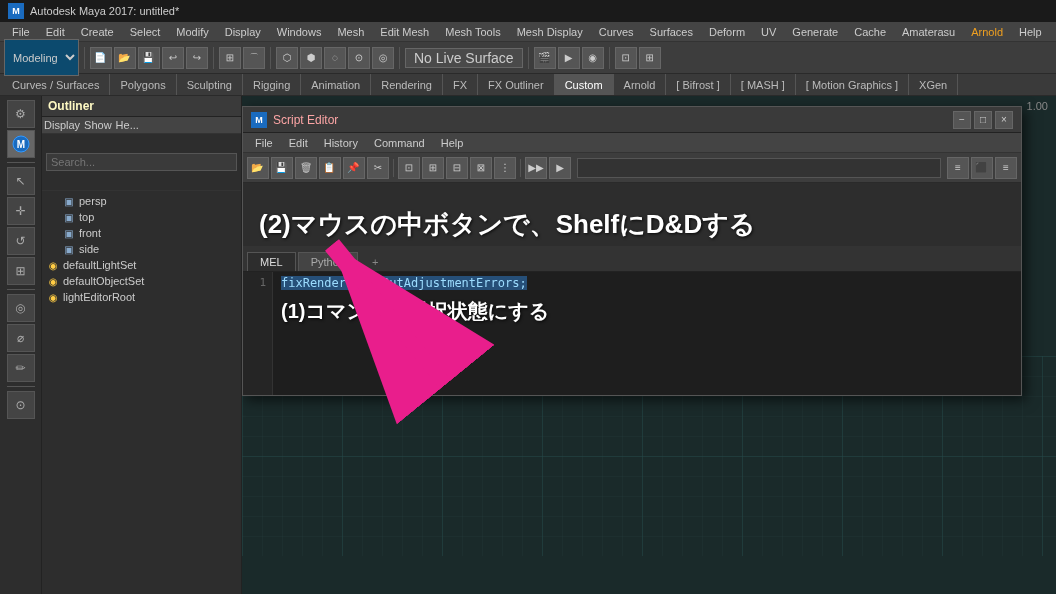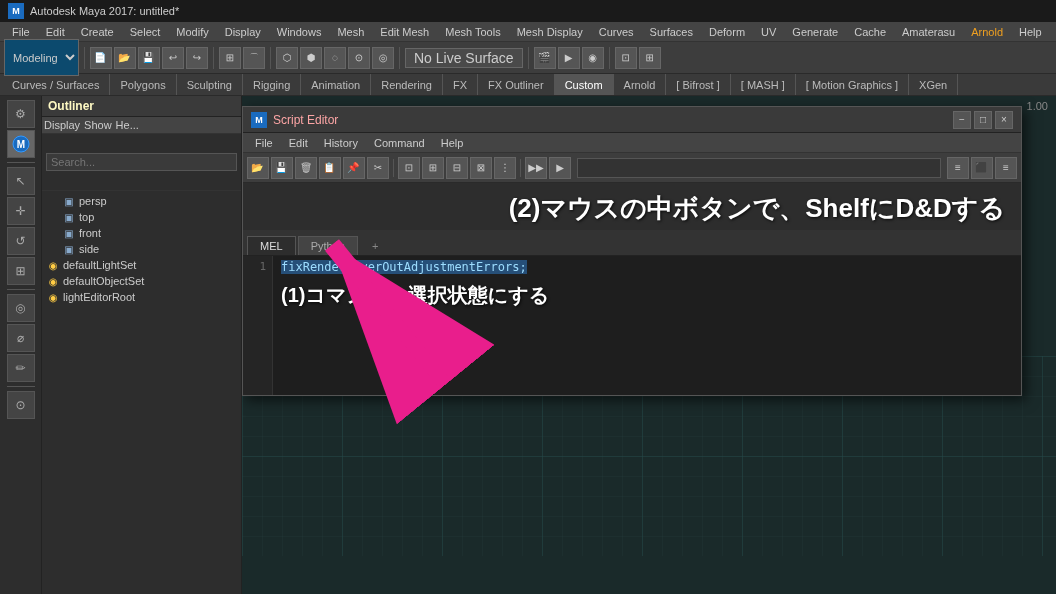--- a/index.html
+++ b/index.html
@@ -609,21 +609,21 @@
         <div class="se-tb-btn">⋮</div>
         <div class="se-tb-sep"></div>
         <div class="se-tb-btn">▶▶</div>
         <div class="se-tb-btn">▶</div>
         <div id="se-input-field"></div>
         <div class="se-tb-btn">≡</div>
         <div class="se-tb-btn">⬛</div>
         <div class="se-tb-btn">≡</div>
       </div>
 
-      <div style="padding: 8px 16px 4px 16px; position:relative;text-align:right;">
+      <div style="padding: 24px 16px 4px 16px; position:relative;">
         <div style="font-size: 26px; font-weight: bold; color: #fff; text-shadow: 1px 1px 3px rgba(0,0,0,0.8);">(2)マウスの中ボタンで、ShelfにD&amp;Dする</div>
       </div>
 
       <div id="se-tabs">
         <div class="se-tab active">MEL</div>
         <div class="se-tab">Python</div>
         <div class="se-tab add">+</div>
       </div>
 
       <div id="se-content">

